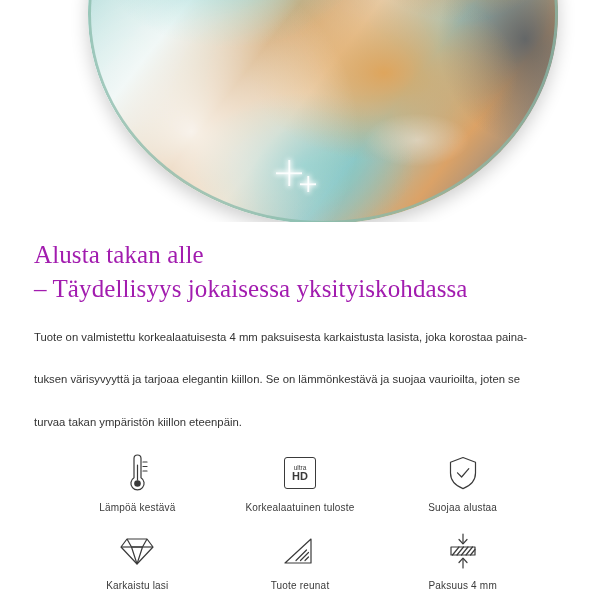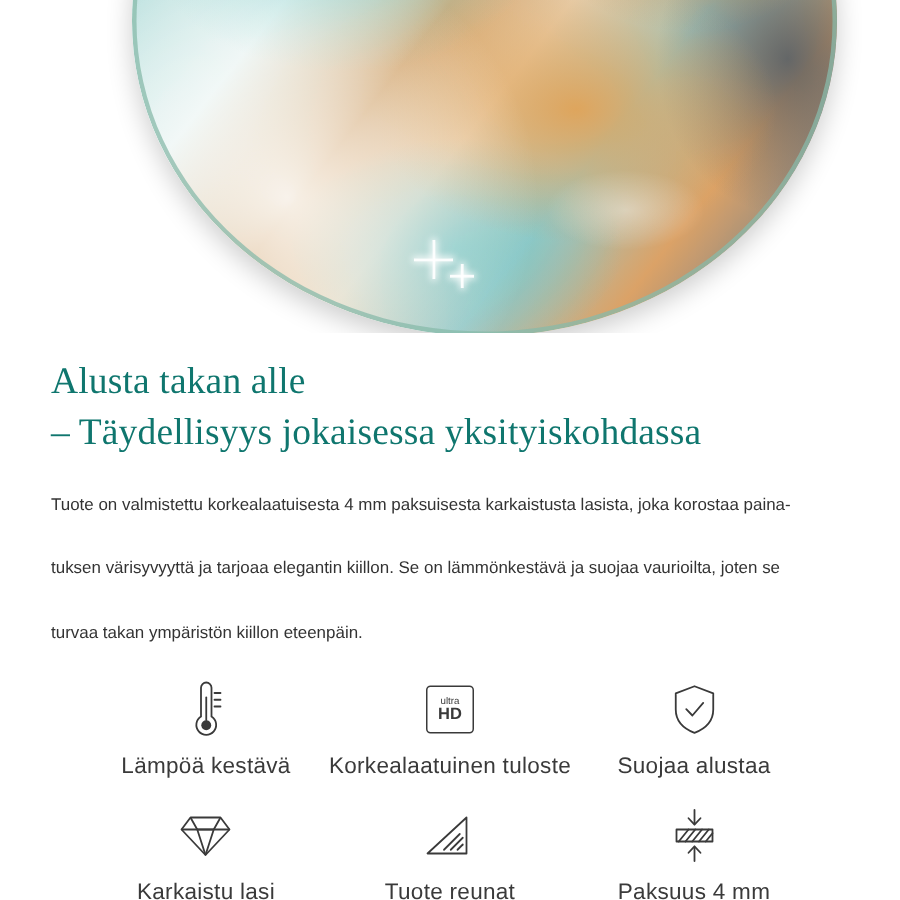--- a/index.html
+++ b/index.html
@@ -91,21 +91,21 @@
 
   
   .content {
     padding: 16px 34px 0 34px;
   }
   .headline {
     font-family: "Liberation Serif", serif;
     font-size: 25px;
     line-height: 1.35;
     font-weight: 400;
-    color: #0f766e;
+    color: #a21caf;
     margin: 0 0 14px 0;
     letter-spacing: 0.1px;
   }
   .headline .line { display: block; }
   .body-copy {
     font-size: 11.3px;
     line-height: 2.0;
     color: #333333;
     margin: 0;
     max-width: 536px;
@@ -128,21 +128,21 @@
     align-items: center;
   }
   .feature-icon {
     height: 40px;
     display: flex;
     align-items: center;
     justify-content: flex-start;
     margin-bottom: 9px;
   }
   .feature-label {
-    font-size: 15px;
+    font-size: 10px;
     color: #3a3a3a;
     letter-spacing: 0.2px;
     text-align: center;
   }
   svg { display: block; }
 </style>
 </head>
 <body>
 
 <div class="hero">

